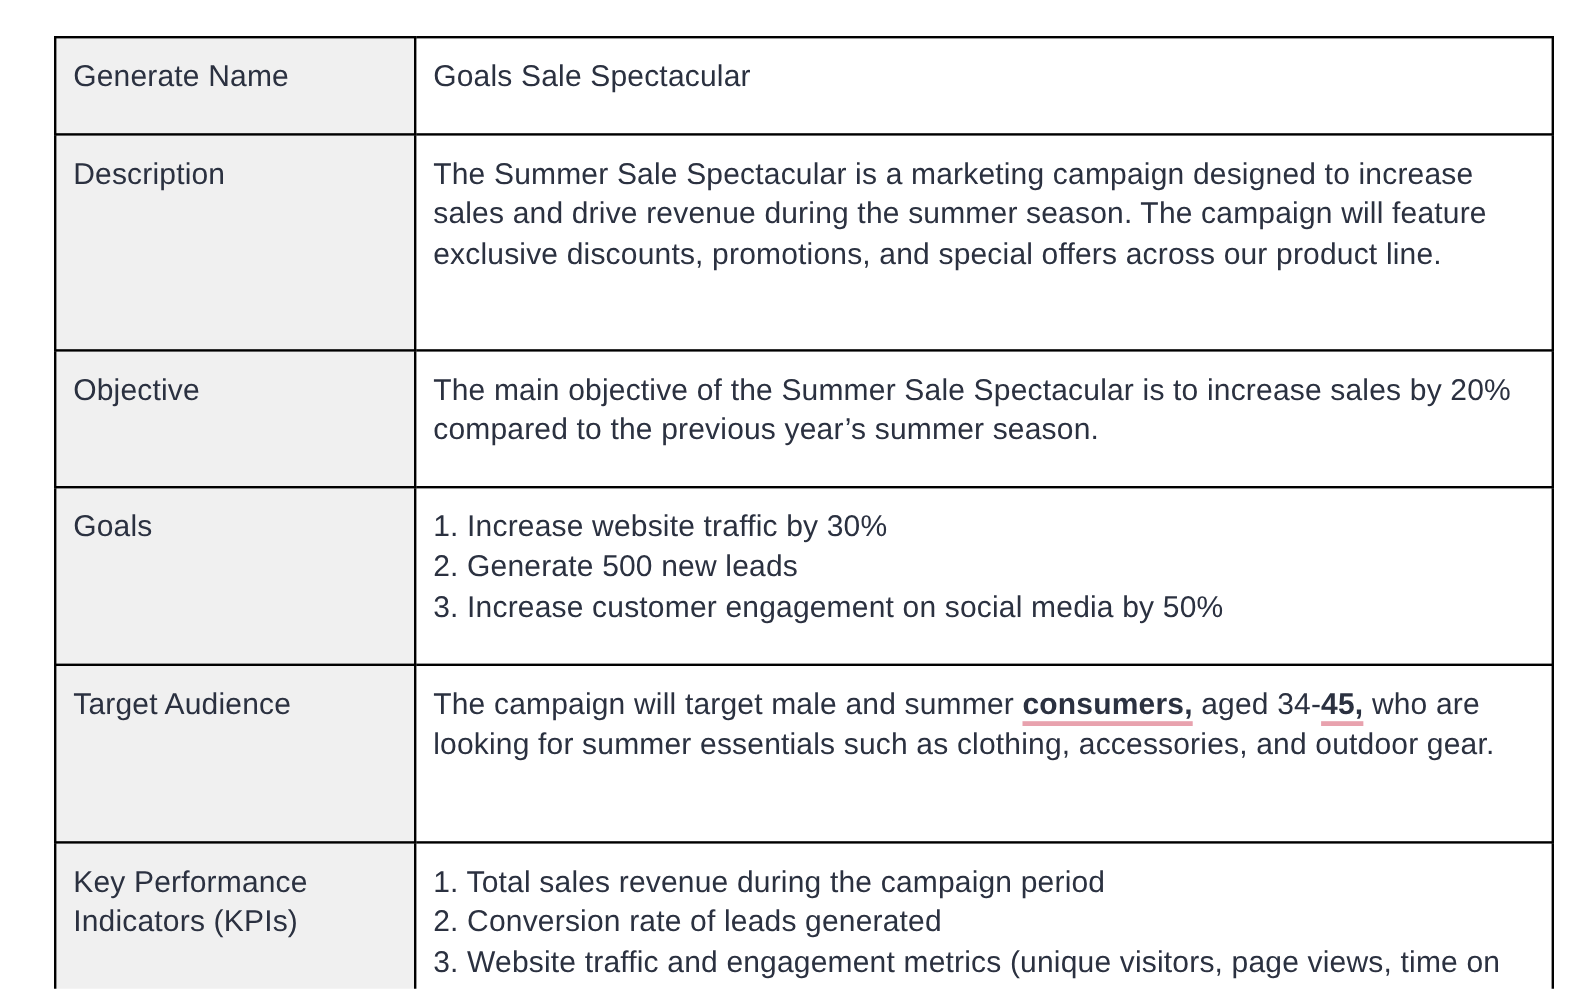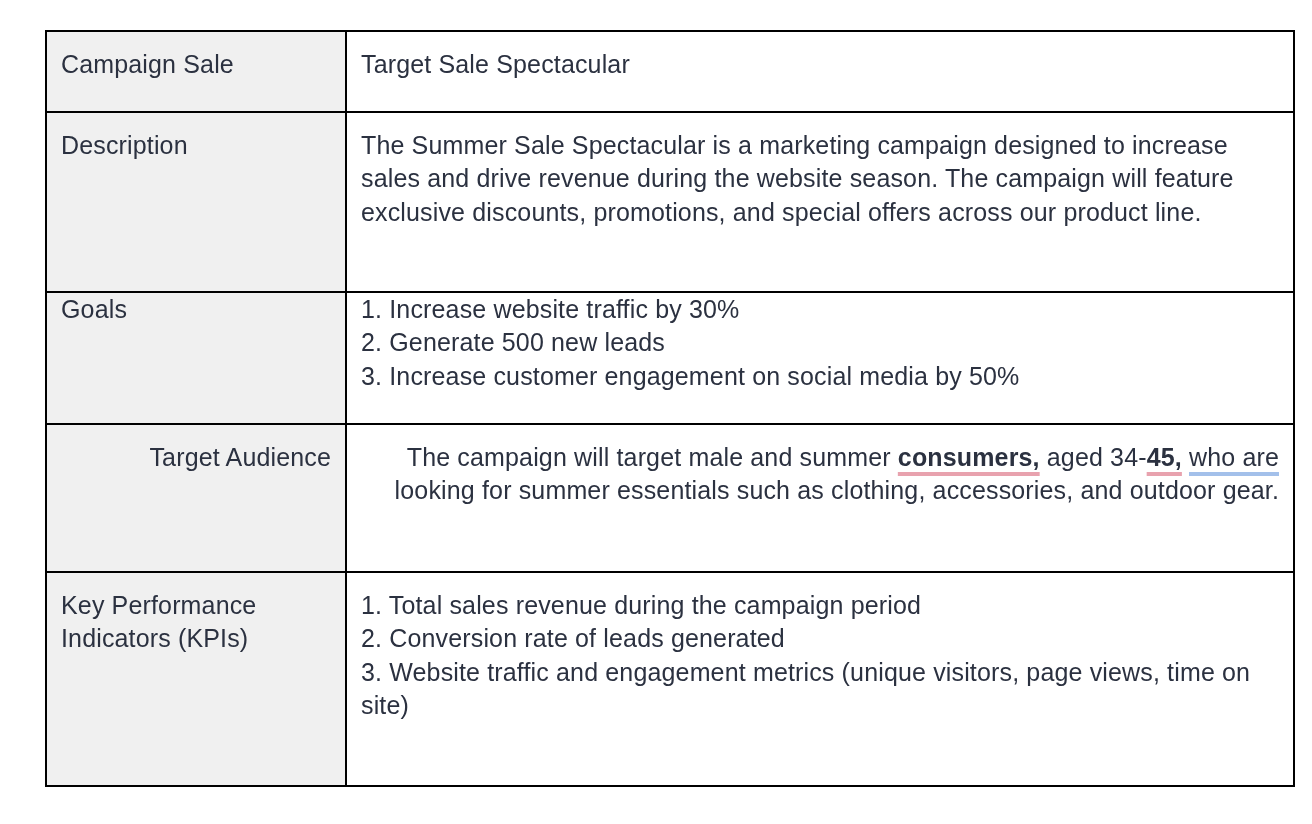--- a/index.html
+++ b/index.html
@@ -35,50 +35,53 @@
     width: 270px;
     background: #f0f0f0;
   }
   .campaign-table td.value {
     background: #ffffff;
   }
   .row-name td { height: 63px; padding-top: 16px; padding-bottom: 0; }
   .row-name td { vertical-align: top; }
   .row-desc td { height: 162px; padding-top: 16px; }
   .row-obj td { height: 96px; padding-top: 16px; }
-  .row-goals td { height: 130px; }
-  .row-aud td { height: 130px; padding-top: 16px; text-align: right; }
+  .row-goals td { height: 130px; padding-top: 16px; }
+  .row-aud td { height: 130px; padding-top: 16px; }
   .row-kpi td { height: 196px; padding-top: 16px; }
   .line { display: block; }
   .u-red {
     text-decoration: underline;
     text-decoration-color: #e8a2ae;
     text-decoration-thickness: 4px;
     text-underline-offset: 6px;
     font-weight: bold;
   }
   .u-blue {
-    text-decoration: underline;
     text-decoration-color: #a3c0ea;
     text-decoration-thickness: 4px;
     text-underline-offset: 6px;
   }
 </style>
 </head>
 <body>
 
 <table class="campaign-table">
   <tbody>
     <tr class="row-name">
-      <td class="label">Campaign Sale</td>
-      <td class="value">Target Sale Spectacular</td>
+      <td class="label">Generate Name</td>
+      <td class="value">Goals Sale Spectacular</td>
     </tr>
     <tr class="row-desc">
       <td class="label">Description</td>
-      <td class="value">The Summer Sale Spectacular is a marketing campaign designed to increase sales and drive revenue during the website season. The campaign will feature exclusive discounts, promotions, and special offers across our product line.</td>
+      <td class="value">The Summer Sale Spectacular is a marketing campaign designed to increase sales and drive revenue during the summer season. The campaign will feature exclusive discounts, promotions, and special offers across our product line.</td>
+    </tr>
+    <tr class="row-obj">
+      <td class="label">Objective</td>
+      <td class="value">The main objective of the Summer Sale Spectacular is to increase sales by 20% compared to the previous year’s summer season.</td>
     </tr>
     <tr class="row-goals">
       <td class="label">Goals</td>
       <td class="value">
         <span class="line">1. Increase website traffic by 30%</span>
         <span class="line">2. Generate 500 new leads</span>
         <span class="line">3. Increase customer engagement on social media by 50%</span>
       </td>
     </tr>
     <tr class="row-aud">

